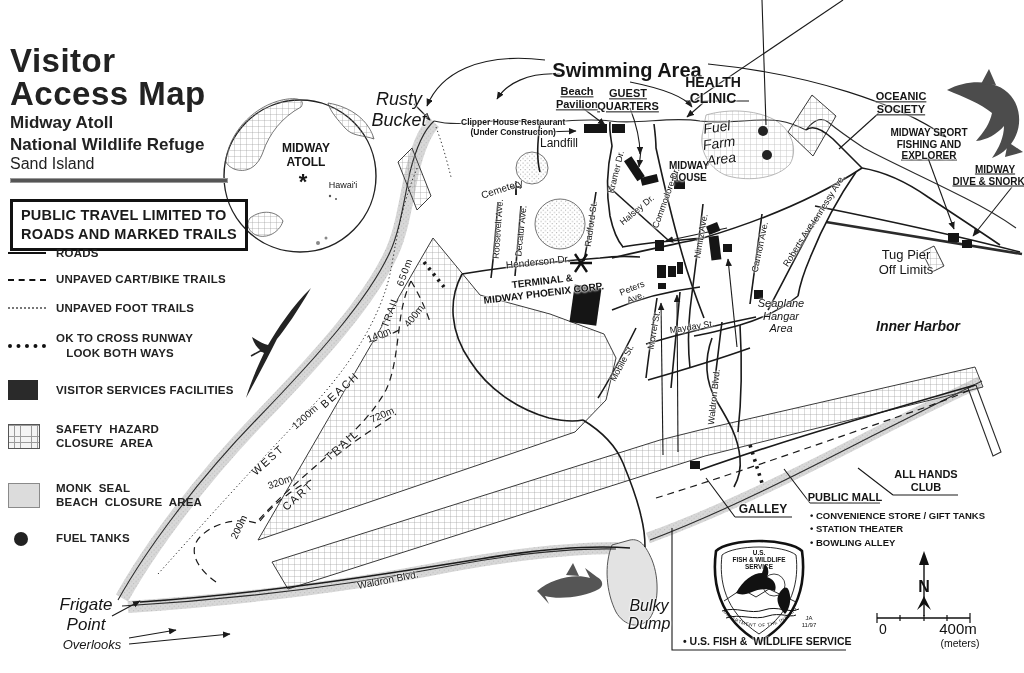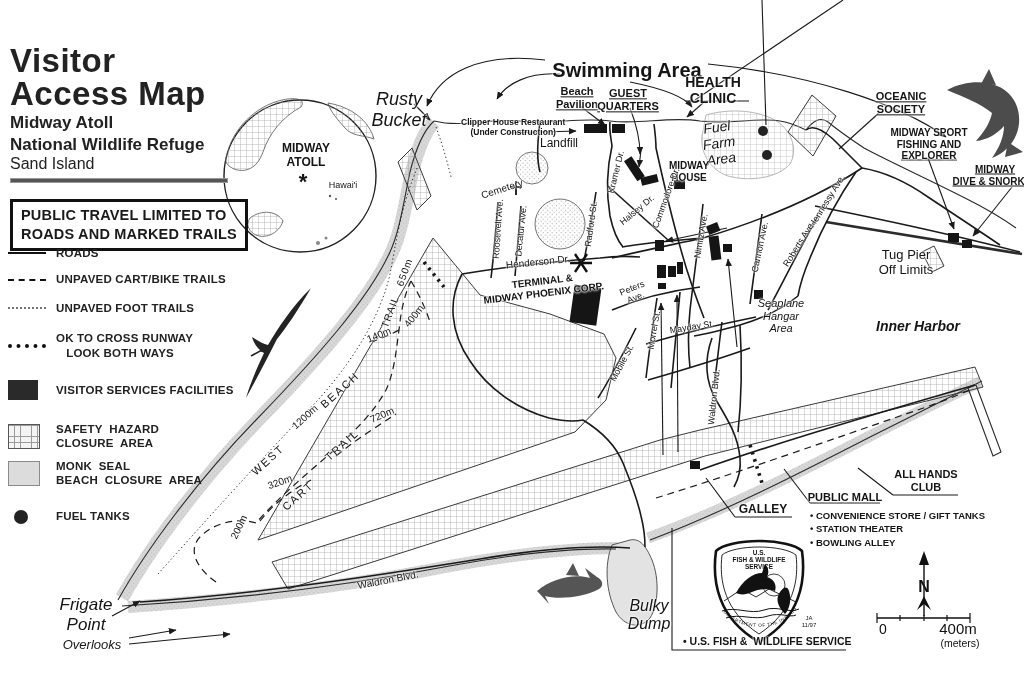--- a/index.html
+++ b/index.html
@@ -27,21 +27,21 @@
   .sw-line{width:38px;border-top:2.5px solid #111;}
   .sw-dash{width:38px;border-top:2px dashed #111;}
   .sw-dotted{width:38px;border-top:2px dotted #777;}
   .sw-bdots{width:38px;border-top:4px dotted #111;}
   .sw-dark{width:30px;height:20px;background:#2a2a2a;}
   .sw-hatch{width:30px;height:23px;border:1px solid #555;background-color:#f4f4f4;
     background-image:repeating-linear-gradient(0deg,transparent 0 5px,#9b9b9b 5px 5.8px),
                      repeating-linear-gradient(90deg,transparent 0 5px,#9b9b9b 5px 5.8px);}
   .sw-gray{width:30px;height:23px;background:#dcdcdc;border:1px solid #8a8a8a;}
   .sw-fuel{width:14px;height:14px;border-radius:50%;background:#222;margin-left:6px;}.mt12{margin-top:12px}.mt14{margin-top:14px}.mt16{margin-top:16px}
-  .mt20{margin-top:20px}.mt22{margin-top:22px}.mt24{margin-top:8px}
+  .mt20{margin-top:20px}.mt22{margin-top:22px}.mt24{margin-top:30px}
   
   #map-labels{position:absolute;left:0;top:0;width:1024px;height:673px;z-index:4;pointer-events:none;border-radius:32px;}
   .mlabel{
     position:absolute;white-space:pre;text-align:center;color:#151515;line-height:1.15;
     transform-origin:center;text-shadow:0 0 2px #fff,0 0 2px #fff,0 0 3px #fff;
   }
 </style>
 </head>
 <body>
 

